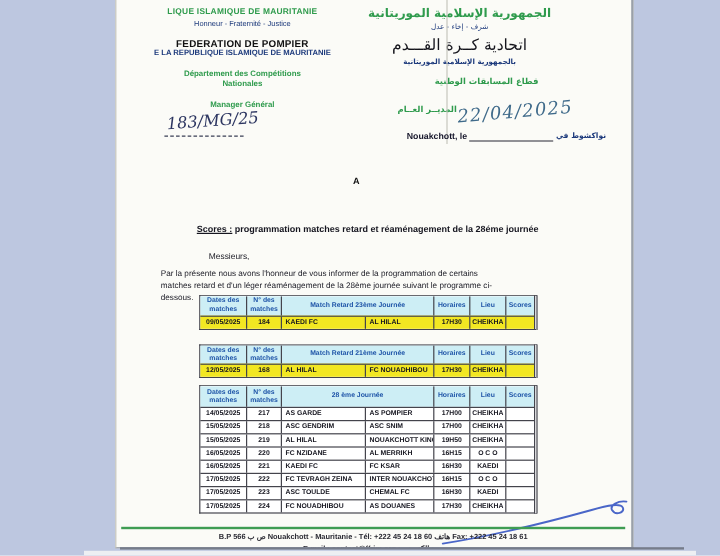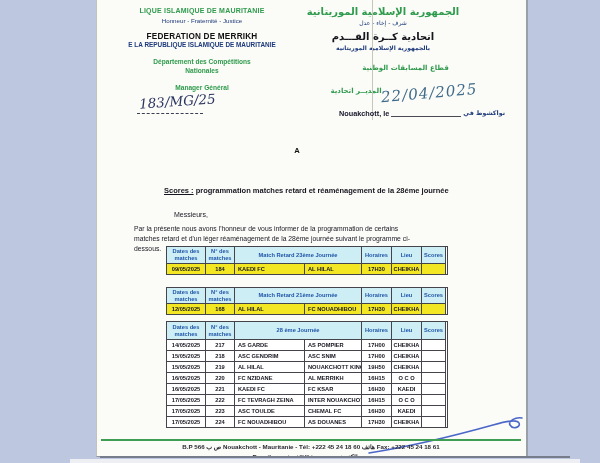--- a/index.html
+++ b/index.html
@@ -13,21 +13,21 @@
   
   .hl1{font-size:7px;font-weight:bold;letter-spacing:.2px;}
   .hl2{font-size:6.2px;margin-top:3px;}
   .hl3{font-size:8.2px;font-weight:bold;color:#111;margin-top:8px;letter-spacing:.2px;}
   .hl4{font-size:6.4px;font-weight:bold;margin-top:2px;line-height:1.25;}
   .hl5{font-size:6.6px;font-weight:bold;margin-top:9px;line-height:1.3;}
   .hl6{font-size:6.6px;font-weight:bold;margin-top:9px;}
   
   .hr1{font-size:10px;font-weight:bold;}
   .hr2{font-size:6px;margin-top:2px;}
-  .hr3{font-size:10px;font-weight:bold;color:#15151c;margin-top:5px;}
+  .hr3{font-size:13px;font-weight:normal;color:#15151c;margin-top:5px;}
   .hr4{font-size:6px;font-weight:bold;margin-top:2px;}
   .hr5{font-size:7px;font-weight:bold;}
   .hr6{font-size:7px;font-weight:bold;}
   .hand{font-family:"DejaVu Serif",serif;font-style:italic;}
   .refnum{font-size:13.5px;color:#2c3560;transform:rotate(-4deg);}
   .refline{width:66px;border-bottom:1.3px dashed #3a3f55;}
   .hwdate{font-size:15px;color:#3f6a8a;transform:rotate(-5deg);letter-spacing:1px;}
   .dl-label{font-size:7.3px;font-weight:bold;color:#15152a;}
   .dl-rule{width:70px;border-bottom:1px solid #4a4a55;height:7px;margin:0 2px;}
   .dl-ar{font-size:6.3px;font-weight:bold;color:#1d3a7c;}
@@ -56,43 +56,43 @@
 </style>
 </head>
 <body>
 
 <div class="canvas">
   <div class="page">
 
     <div class="abs" style="left:10px;top:7px;width:190px;">
       <div class="ctr green hl1">LIQUE ISLAMIQUE DE MAURITANIE</div>
       <div class="ctr navy hl2">Honneur - Fraternité - Justice</div>
-      <div class="ctr hl3">FEDERATION DE MERRIKH</div>
+      <div class="ctr hl3">FEDERATION DE POMPIER</div>
       <div class="navy hl4" style="text-align:center;white-space:normal;width:150px;margin:0 auto;">E LA REPUBLIQUE ISLAMIQUE DE MAURITANIE</div>
       <div class="green hl5" style="text-align:center;white-space:normal;width:120px;margin:9px auto 0;">Département des Compétitions Nationales</div>
       <div class="ctr green hl6">Manager Général</div>
     </div>
 
     <div class="abs hand refnum" style="left:42px;top:93px;">183/MG/25</div>
     <div class="abs refline" style="left:40px;top:113px;"></div>
 
 
     <div class="abs" style="left:236px;top:6px;width:100px;">
       <div class="ctr ar green hr1">الجمهورية الإسلامية الموريتانية</div>
       <div class="ctr ar navy hr2">شرف - إخاء - عدل</div>
       <div class="ctr ar hr3">اتحادية كــرة القـــدم</div>
       <div class="ctr ar navy hr4">بالجمهورية الإسلامية الموريتانية</div>
     </div>
     <div class="abs ctr ar green hr5" style="left:271px;top:64px;width:75px;">قطاع المسابقات الوطنية</div>
-    <div class="abs ctr ar green hr6" style="left:227px;top:87px;width:64px;">المديــر اتحادية</div>
+    <div class="abs ctr ar green hr6" style="left:227px;top:87px;width:64px;">المديــر العــام</div>
 
     <div class="abs fold" style="left:275px;top:0;height:120px;"></div>
 
     <div class="abs hand hwdate" style="left:284px;top:84px;">22/04/2025</div>
-    <div class="abs" style="left:242px;top:109px;display:flex;align-items:flex-start;">
+    <div class="abs" style="left:242px;top:109px;display:flex;align-items:center;">
       <span class="dl-label">Nouakchott, le</span>
       <span class="dl-rule"></span>
       <span class="dl-ar ar">نواكشوط في</span>
     </div>
 
     <div class="abs ctr toA" style="left:70px;top:146px;width:260px;">A</div>
 
     <div class="abs objet" style="left:67px;top:186px;width:340px;">
       <span class="lbl">Scores :</span>
       <span>programmation matches retard et réaménagement de la 28éme journée</span>

